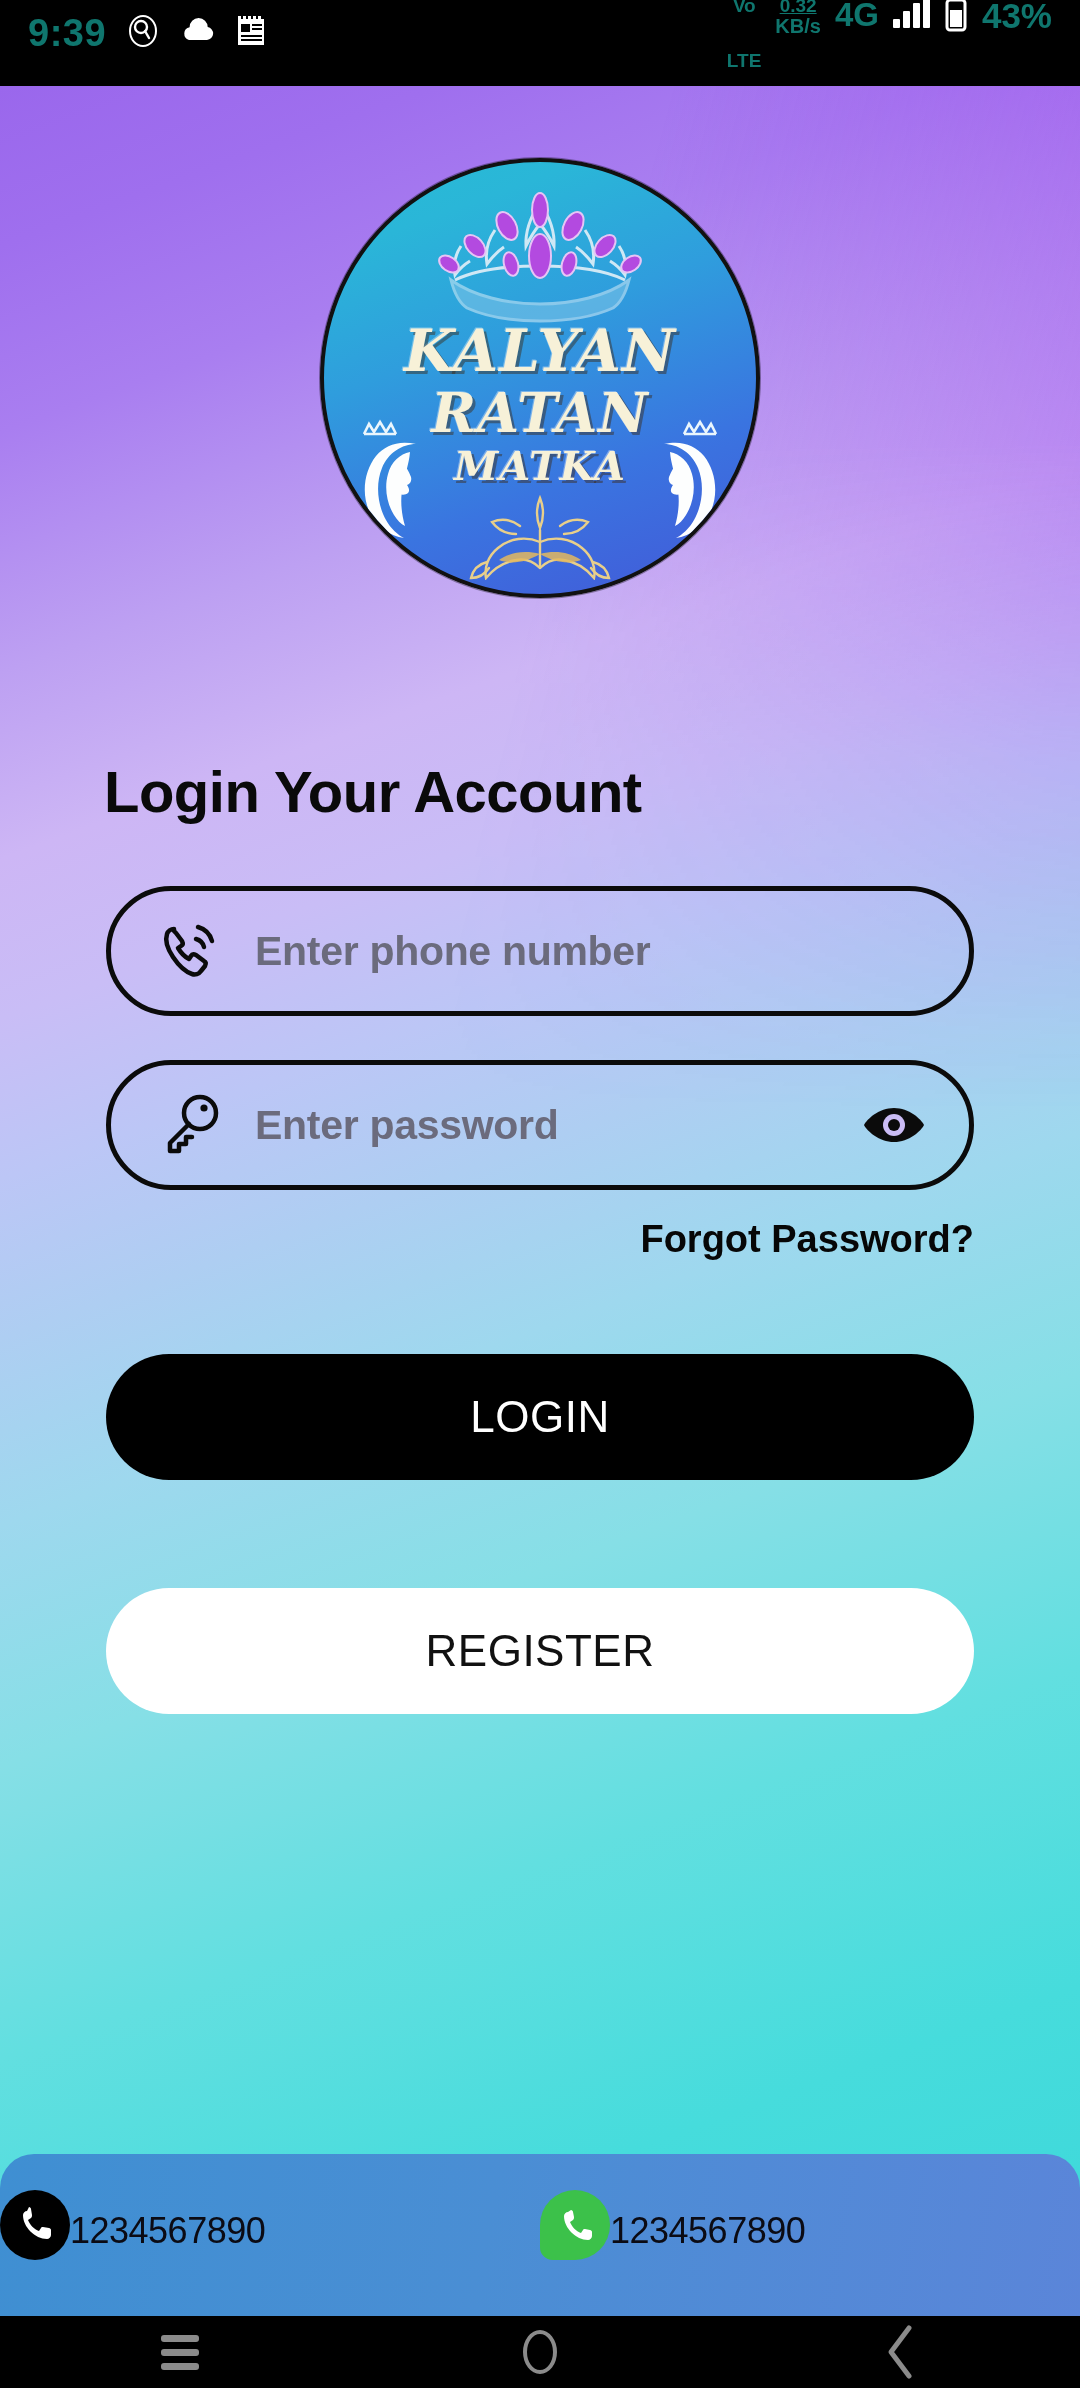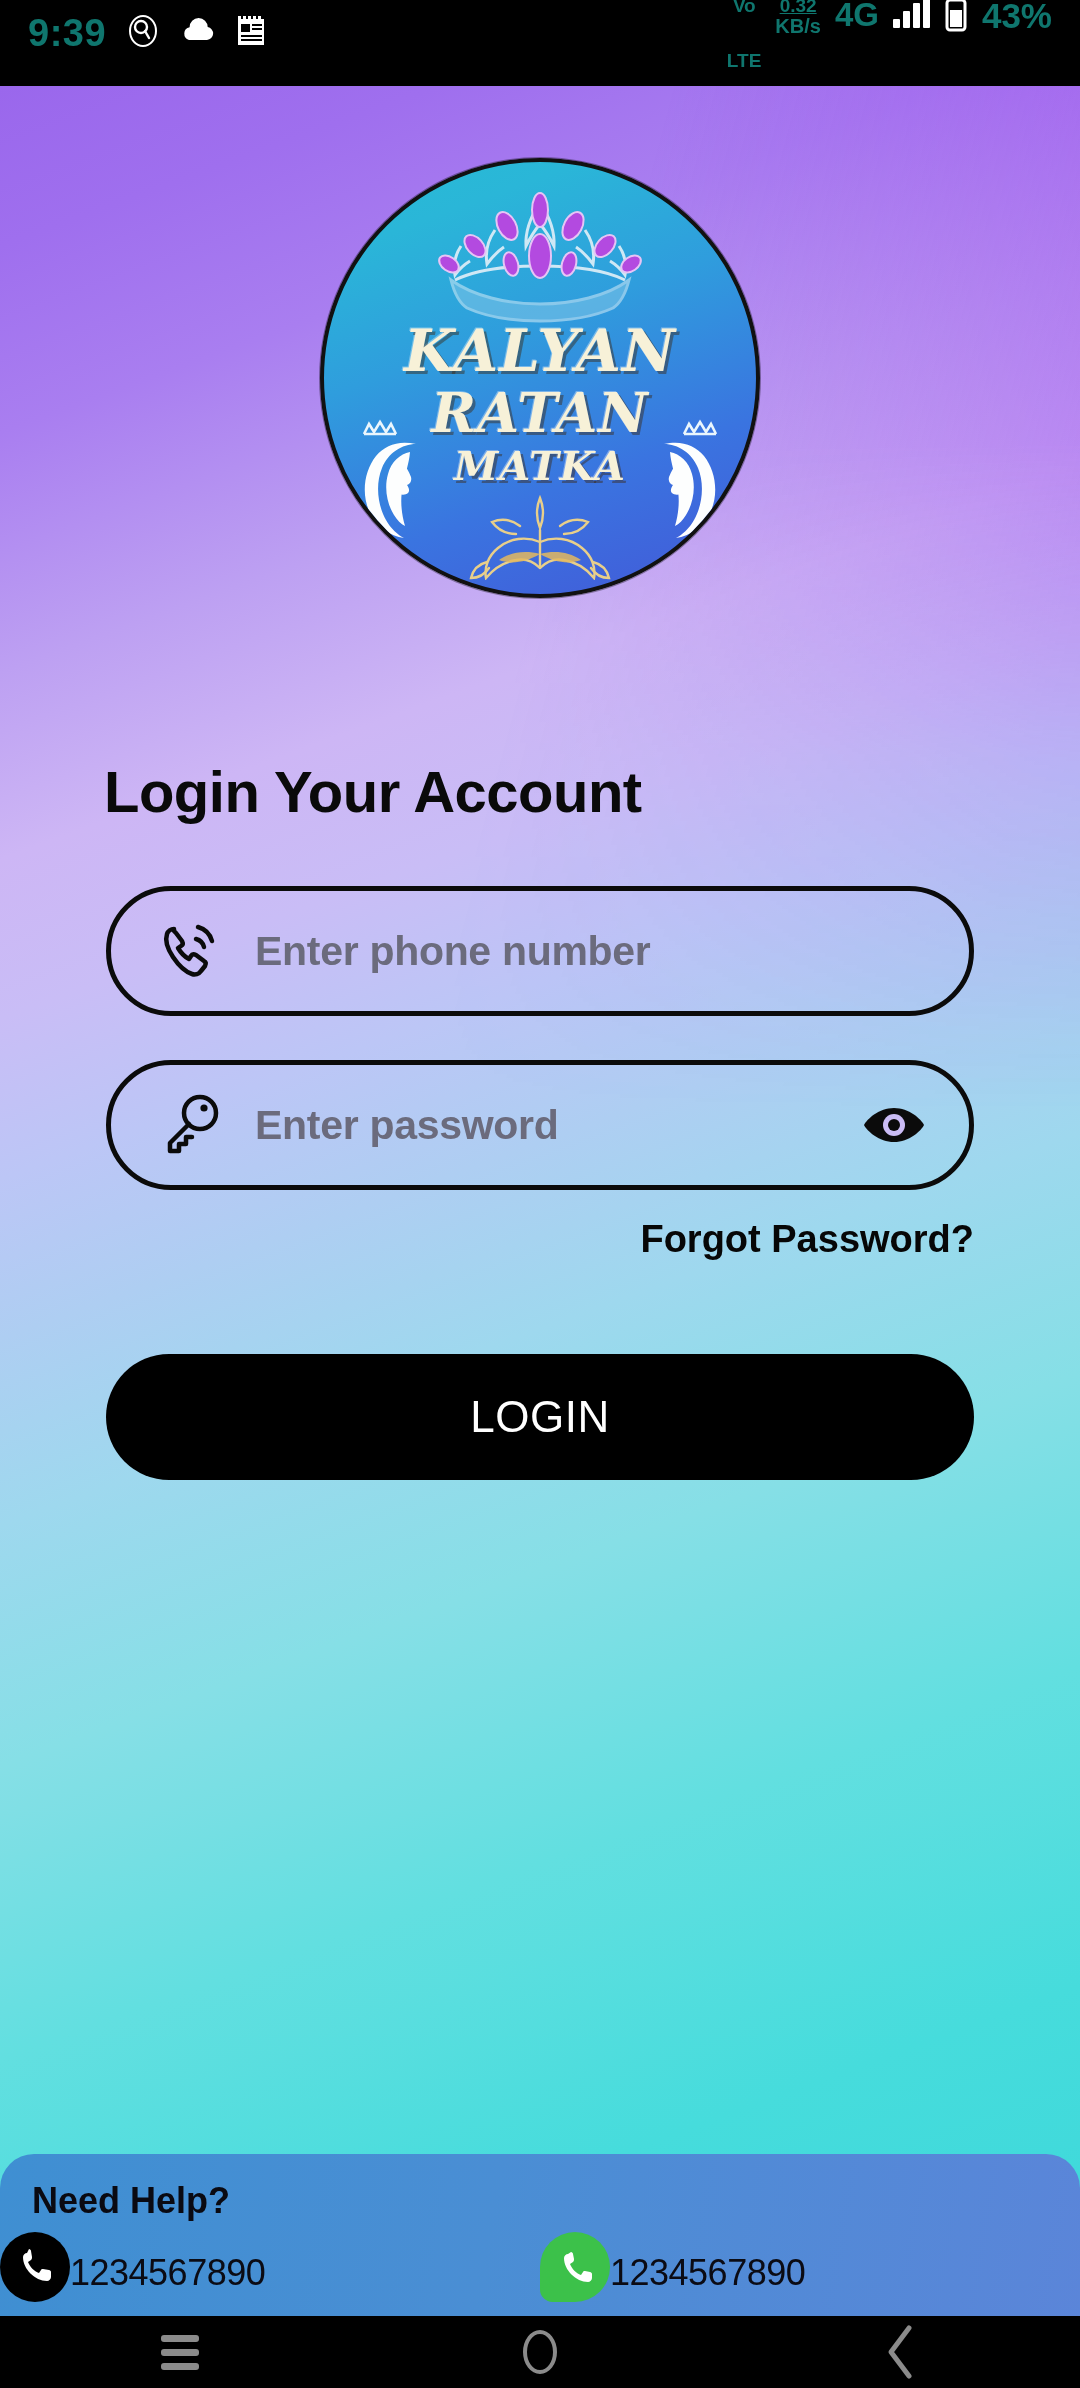--- a/index.html
+++ b/index.html
@@ -407,23 +407,23 @@
           <path d="M44 12c7 2 12 7 14 14" fill="none" stroke="#0b0b0b" stroke-width="4.5" stroke-linecap="round"></path>
           <path d="M42 24c4 1 7 4 8 8" fill="none" stroke="#0b0b0b" stroke-width="4.5" stroke-linecap="round"></path>
         </svg>
       </span>
       <span class="field-text">Enter phone number</span>
     </div>
 
     <div id="forgot-password">Forgot Password?</div>
 
     <button class="pill-btn" id="login-button">LOGIN</button>
+    <button class="pill-btn" id="register-button">REGISTER</button>
 
     <div id="need-help-card">
-      <div id="need-help-title">Need Help?</div>
       <div id="help-contacts">
 
         <div class="help-item">
           <span class="help-circle" id="call-circle">
             <svg width="40" height="40" viewBox="0 0 40 40">
               <path d="M12 6c-2 0-4 2-4 4 0 12 12 24 24 24 2 0 4-2 4-4v-5c0-1-1-2-2-2l-6-1c-1 0-2 0-2 1l-2 3c-5-2-9-6-11-11l3-2c1-1 1-2 1-3l-1-6c0-1-1-2-2-2z" fill="#fff"></path>
             </svg>
           </span>
           <span class="help-number">1234567890</span>
         </div>

